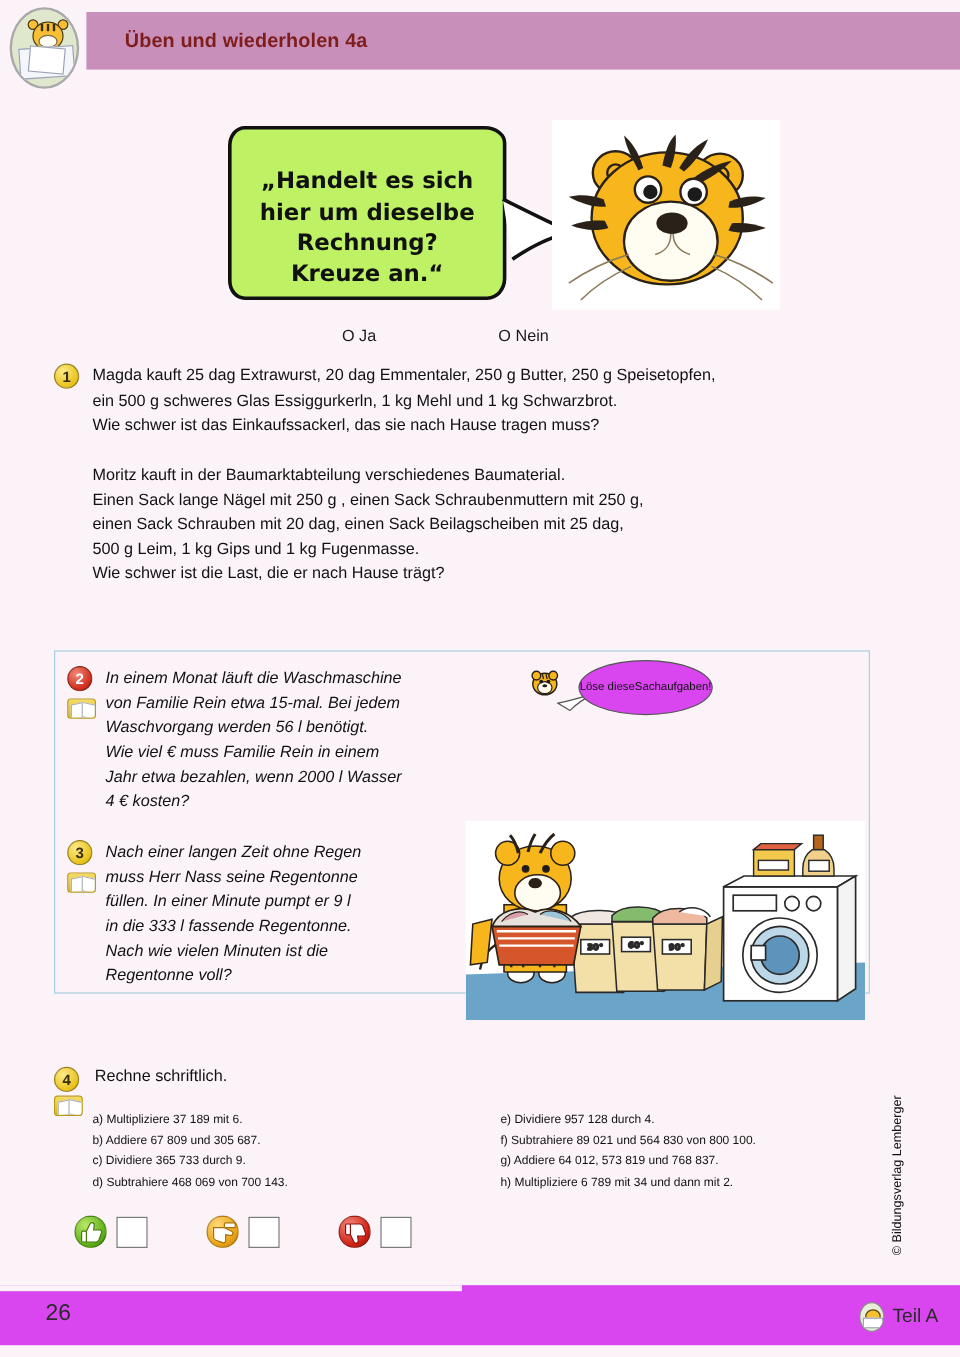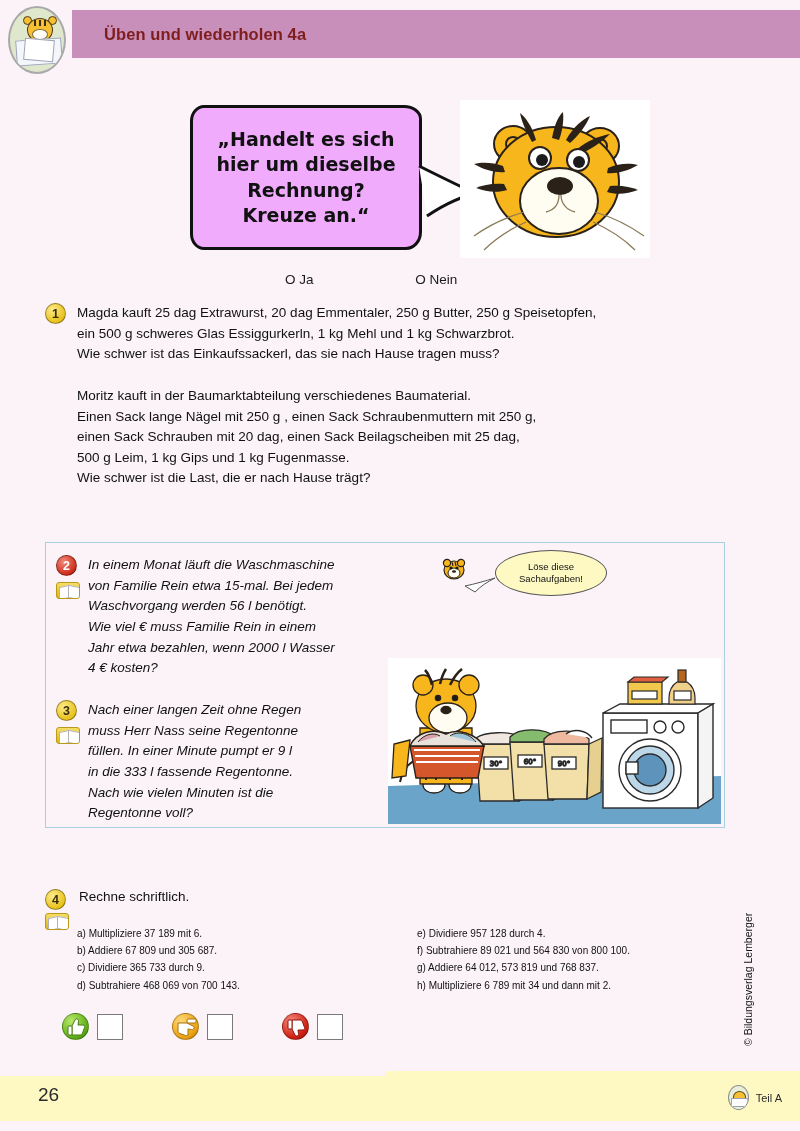--- a/index.html
+++ b/index.html
@@ -56,25 +56,25 @@
   }
   .logo-badge .lg-stripe {
     position:absolute; width:2px;height:6px;background:#3a2e12;top:12px;
   }
 
   
   .bubble-area { position: absolute; left: 190px; top: 100px; width: 460px; height: 165px; }
   .bubble {
     position: absolute; left: 0; top: 5px;
     width: 232px; height: 145px;
-    background: #f0abfc;
+    background: #bef264;
     border: 3px solid #111;
     border-radius: 14px 18px 16px 14px / 16px 14px 18px 16px;
     display: flex; flex-direction: column;
-    align-items: center; justify-content: center;
+    align-items: center; justify-content: flex-end;
     padding: 6px 8px;
   }
   .bubble span {
     display: block; text-align: center;
     font-family: "DejaVu Sans", sans-serif;
     font-weight: bold; font-size: 19px;
     color: #111; line-height: 1.34; white-space: nowrap;
   }
   .bubble-tail { position: absolute; left: 225px; top: 60px; width: 70px; height: 60px; }
   .tiger-img {
@@ -124,35 +124,35 @@
   }
   .box-ex { position: absolute; display: flex; align-items: flex-start; }
   .box-ex .marks { width: 26px; flex: 0 0 auto; }
   .box-ex .marks .book-icon { margin-top: 6px; }
   .box-ex .txt { margin-left: 6px; }
   .ex2 { left: 10px; top: 12px; }
   .ex3 { left: 10px; top: 157px; }
   .box .ptext p { white-space: nowrap; font-style: italic; }
 
   .mini-bubble {
-    position: absolute; left: 495px; top: 550px;
+    position: absolute; left: 482px; top: 550px;
     width: 112px; height: 46px;
     border: 1px solid #555; border-radius: 50%;
-    background: #fef9c3;
-    display: flex; flex-direction: column; align-items: center; justify-content: center;
+    background: #d946ef;
+    display: flex; flex-direction: row; align-items: center; justify-content: center;
   }
   .mini-bubble span { font-size: 9.5px; color: #111; line-height: 1.25; white-space: nowrap; }
   .mini-tail { position: absolute; left: 463px; top: 572px; width: 34px; height: 24px; }
   .mini-tiger { position: absolute; left: 441px; top: 556px; width: 26px; height: 26px; }
 
   
   .scene {
-    position: absolute; left: 388px; top: 658px;
+    position: absolute; left: 388px; top: 684px;
     width: 333px; height: 166px;
-    background: #ffffff; overflow: hidden;
+    background: #ffffff; overflow: hidden; font-weight: bold;
   }
 
   
   .ex4 { position: absolute; left: 45px; top: 889px; width: 710px; }
   .ex4 .head { display: flex; align-items: flex-start; }
   .ex4 .head .txt { margin-left: 13px; font-size: 13.5px; color: #111; }
   .ex4 .book-wrap { position: absolute; left: 0px; top: 24px; }
   .ex4 .cols { display: flex; margin-top: 3px; margin-left: 32px; }
   .ex4 .col { font-size: 10px; color: #111; line-height: 1.72; margin-top: 12px; }
   .ex4 .col.left { width: 340px; }
@@ -177,21 +177,21 @@
     transform: rotate(-90deg); transform-origin: left top;
     white-space: nowrap;
     width: 180px;
     text-align: left;
   }
   .copyright-inner { display:block; transform: translate(-180px, 0); }
 
   
   .footer-bar {
     position: absolute; left: 0; top: 1071px; width: 800px; height: 50px;
-    background: #fef9c3;
+    background: #d946ef;
   }
   .footer-bar .notch {
     position: absolute; left: 0; top: 0; width: 385px; height: 5px; background: #fbf3f8;
   }
   .page-num {
     position: absolute; left: 38px; top: 13px;
     font-size: 19px; color: #2b2b2b;
   }
   .teil {
     position: absolute; right: 18px; top: 14px;
@@ -202,21 +202,21 @@
     background: #e8eed8; border: 1px solid #8b8b8b; position: relative; overflow:hidden;
   }
   .teil .mini-logo .mh {
     position:absolute; left:4px; top:5px; width:13px; height:12px;
     background:#f7c032; border-radius:50%; border:1px solid #5a4715;
   }
   .teil .mini-logo .mp {
     position:absolute; left:2px; bottom:2px; width:17px; height:9px;
     background:#fff; border:1px solid #9aa2b5;
   }
-  .teil .label { font-size: 11px; color: #2b2b2b; margin-left: 7px; }
+  .teil .label { font-size: 16px; color: #2b2b2b; margin-left: 7px; }
 </style>
 </head>
 <body>
 
 <div class="header-bar">
   <div class="header-title">Üben und wiederholen 4a</div>
 </div>
 <div class="logo-badge">
   <div class="lg-ear l"></div>
   <div class="lg-ear r"></div>

